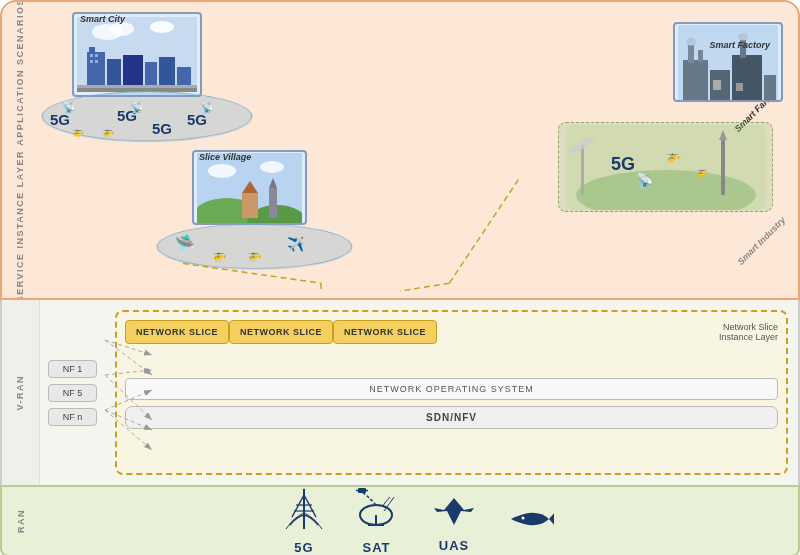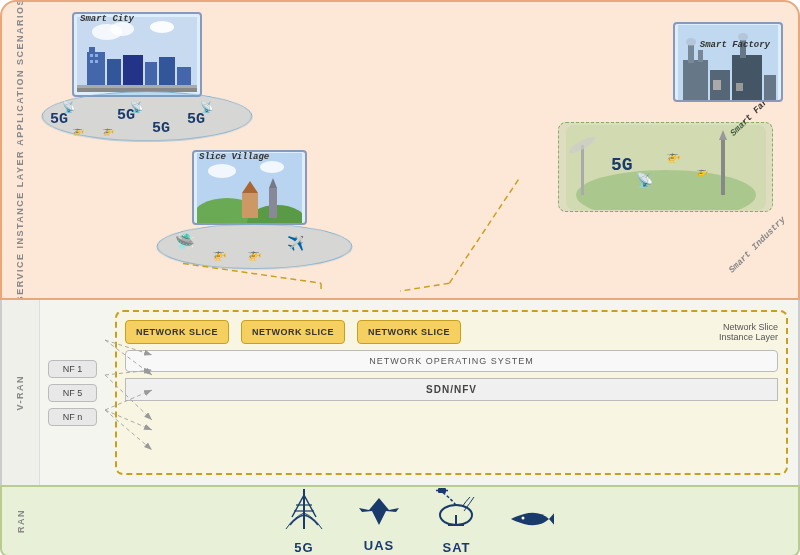--- a/index.html
+++ b/index.html
@@ -54,21 +54,20 @@
       letter-spacing: 1.5px;
       text-transform: uppercase;
       line-height: 1.2;
     }
 
     .top-content {
       width: 100%;
       height: 100%;
       position: relative;
       padding-left: 54px;
-      font-family: Liberation Mono, monospace;
     }
 
     .scenario-label {
       position: absolute;
       font-size: 9px;
       font-style: italic;
       color: #333;
       font-weight: bold;
     }
 
@@ -121,21 +120,21 @@
     .network-content {
       flex: 1;
       display: flex;
       flex-direction: column;
       padding: 10px;
       gap: 6px;
     }
 
     .slice-boxes-row {
       display: flex;
-      gap: 12px;
+      gap: 0;
       align-items: center;
     }
 
     .network-slice-box {
       background: #f5d060;
       border: 1px solid #c8a020;
       border-radius: 4px;
       padding: 6px 10px;
       font-size: 9px;
       text-align: center;
@@ -158,26 +157,27 @@
     .network-os-box {
       border: 1px solid #bbb;
       background: #f8f8f8;
       border-radius: 4px;
       padding: 5px;
       text-align: center;
       font-size: 9px;
       color: #555;
       letter-spacing: 1px;
       text-transform: uppercase;
+      margin-top: 28px;
     }
 
     .sdn-nfv-box {
       border: 1px solid #bbb;
       background: #f0f0f0;
-      border-radius: 0;
+      border-radius: 7px;
       padding: 5px;
       text-align: center;
       font-size: 10px;
       color: #444;
       letter-spacing: 1px;
       font-weight: bold;
     }
 
     
     .bottom-section {
@@ -490,47 +490,47 @@
 
             <path d="M 6,38 Q 12,30 20,28 Q 28,30 34,38" fill="none" stroke="#1a3a6b" stroke-width="1.5"></path>
             <path d="M 2,42 Q 10,30 20,26 Q 30,30 38,42" fill="none" stroke="#1a3a6b" stroke-width="1"></path>
           </svg>
         </div>
         <span class="ran-label">5G</span>
       </div>
 
       <div class="ran-item">
         <div>
-          <svg width="50" height="40" viewBox="0 0 50 40">
-
-            <path d="M 25,8 L 15,20 L 5,18 L 8,22 L 18,21 L 25,35 L 32,21 L 42,22 L 45,18 L 35,20 Z" fill="#1a3a6b"></path>
-          </svg>
-        </div>
-        <span class="ran-label">UAS</span>
-      </div>
-
-      <div class="ran-item">
-        <div>
           <svg width="45" height="45" viewBox="0 0 45 45">
 
             <ellipse cx="22" cy="28" rx="16" ry="10" fill="none" stroke="#1a3a6b" stroke-width="2"></ellipse>
             <line x1="22" y1="28" x2="22" y2="38" stroke="#1a3a6b" stroke-width="2"></line>
             <line x1="14" y1="38" x2="30" y2="38" stroke="#1a3a6b" stroke-width="2"></line>
 
             <path d="M 22,18 Q 15,10 8,5" fill="none" stroke="#1a3a6b" stroke-width="1.5" stroke-dasharray="3,2"></path>
 
             <rect x="4" y="1" width="8" height="5" fill="#1a3a6b" rx="1"></rect>
             <line x1="2" y1="3.5" x2="4" y2="3.5" stroke="#1a3a6b" stroke-width="1.5"></line>
             <line x1="12" y1="3.5" x2="14" y2="3.5" stroke="#1a3a6b" stroke-width="1.5"></line>
 
             <path d="M 28,20 Q 32,14 36,10" fill="none" stroke="#1a3a6b" stroke-width="1"></path>
             <path d="M 30,24 Q 36,16 40,10" fill="none" stroke="#1a3a6b" stroke-width="1"></path>
           </svg>
         </div>
         <span class="ran-label">SAT</span>
+      </div>
+
+      <div class="ran-item">
+        <div>
+          <svg width="50" height="40" viewBox="0 0 50 40">
+
+            <path d="M 25,8 L 15,20 L 5,18 L 8,22 L 18,21 L 25,35 L 32,21 L 42,22 L 45,18 L 35,20 Z" fill="#1a3a6b"></path>
+          </svg>
+        </div>
+        <span class="ran-label">UAS</span>
       </div>
 
       <div class="ran-item">
         <div>
           <svg width="45" height="35" viewBox="0 0 45 35">
 
             <path d="M 40,17 Q 30,8 15,12 Q 5,15 2,17 Q 5,19 15,22 Q 30,26 40,17 Z" fill="#1a3a6b"></path>
             <path d="M 40,17 L 46,10 L 46,24 Z" fill="#1a3a6b"></path>
             <circle cx="14" cy="16" r="1.5" fill="white"></circle>
           </svg>

